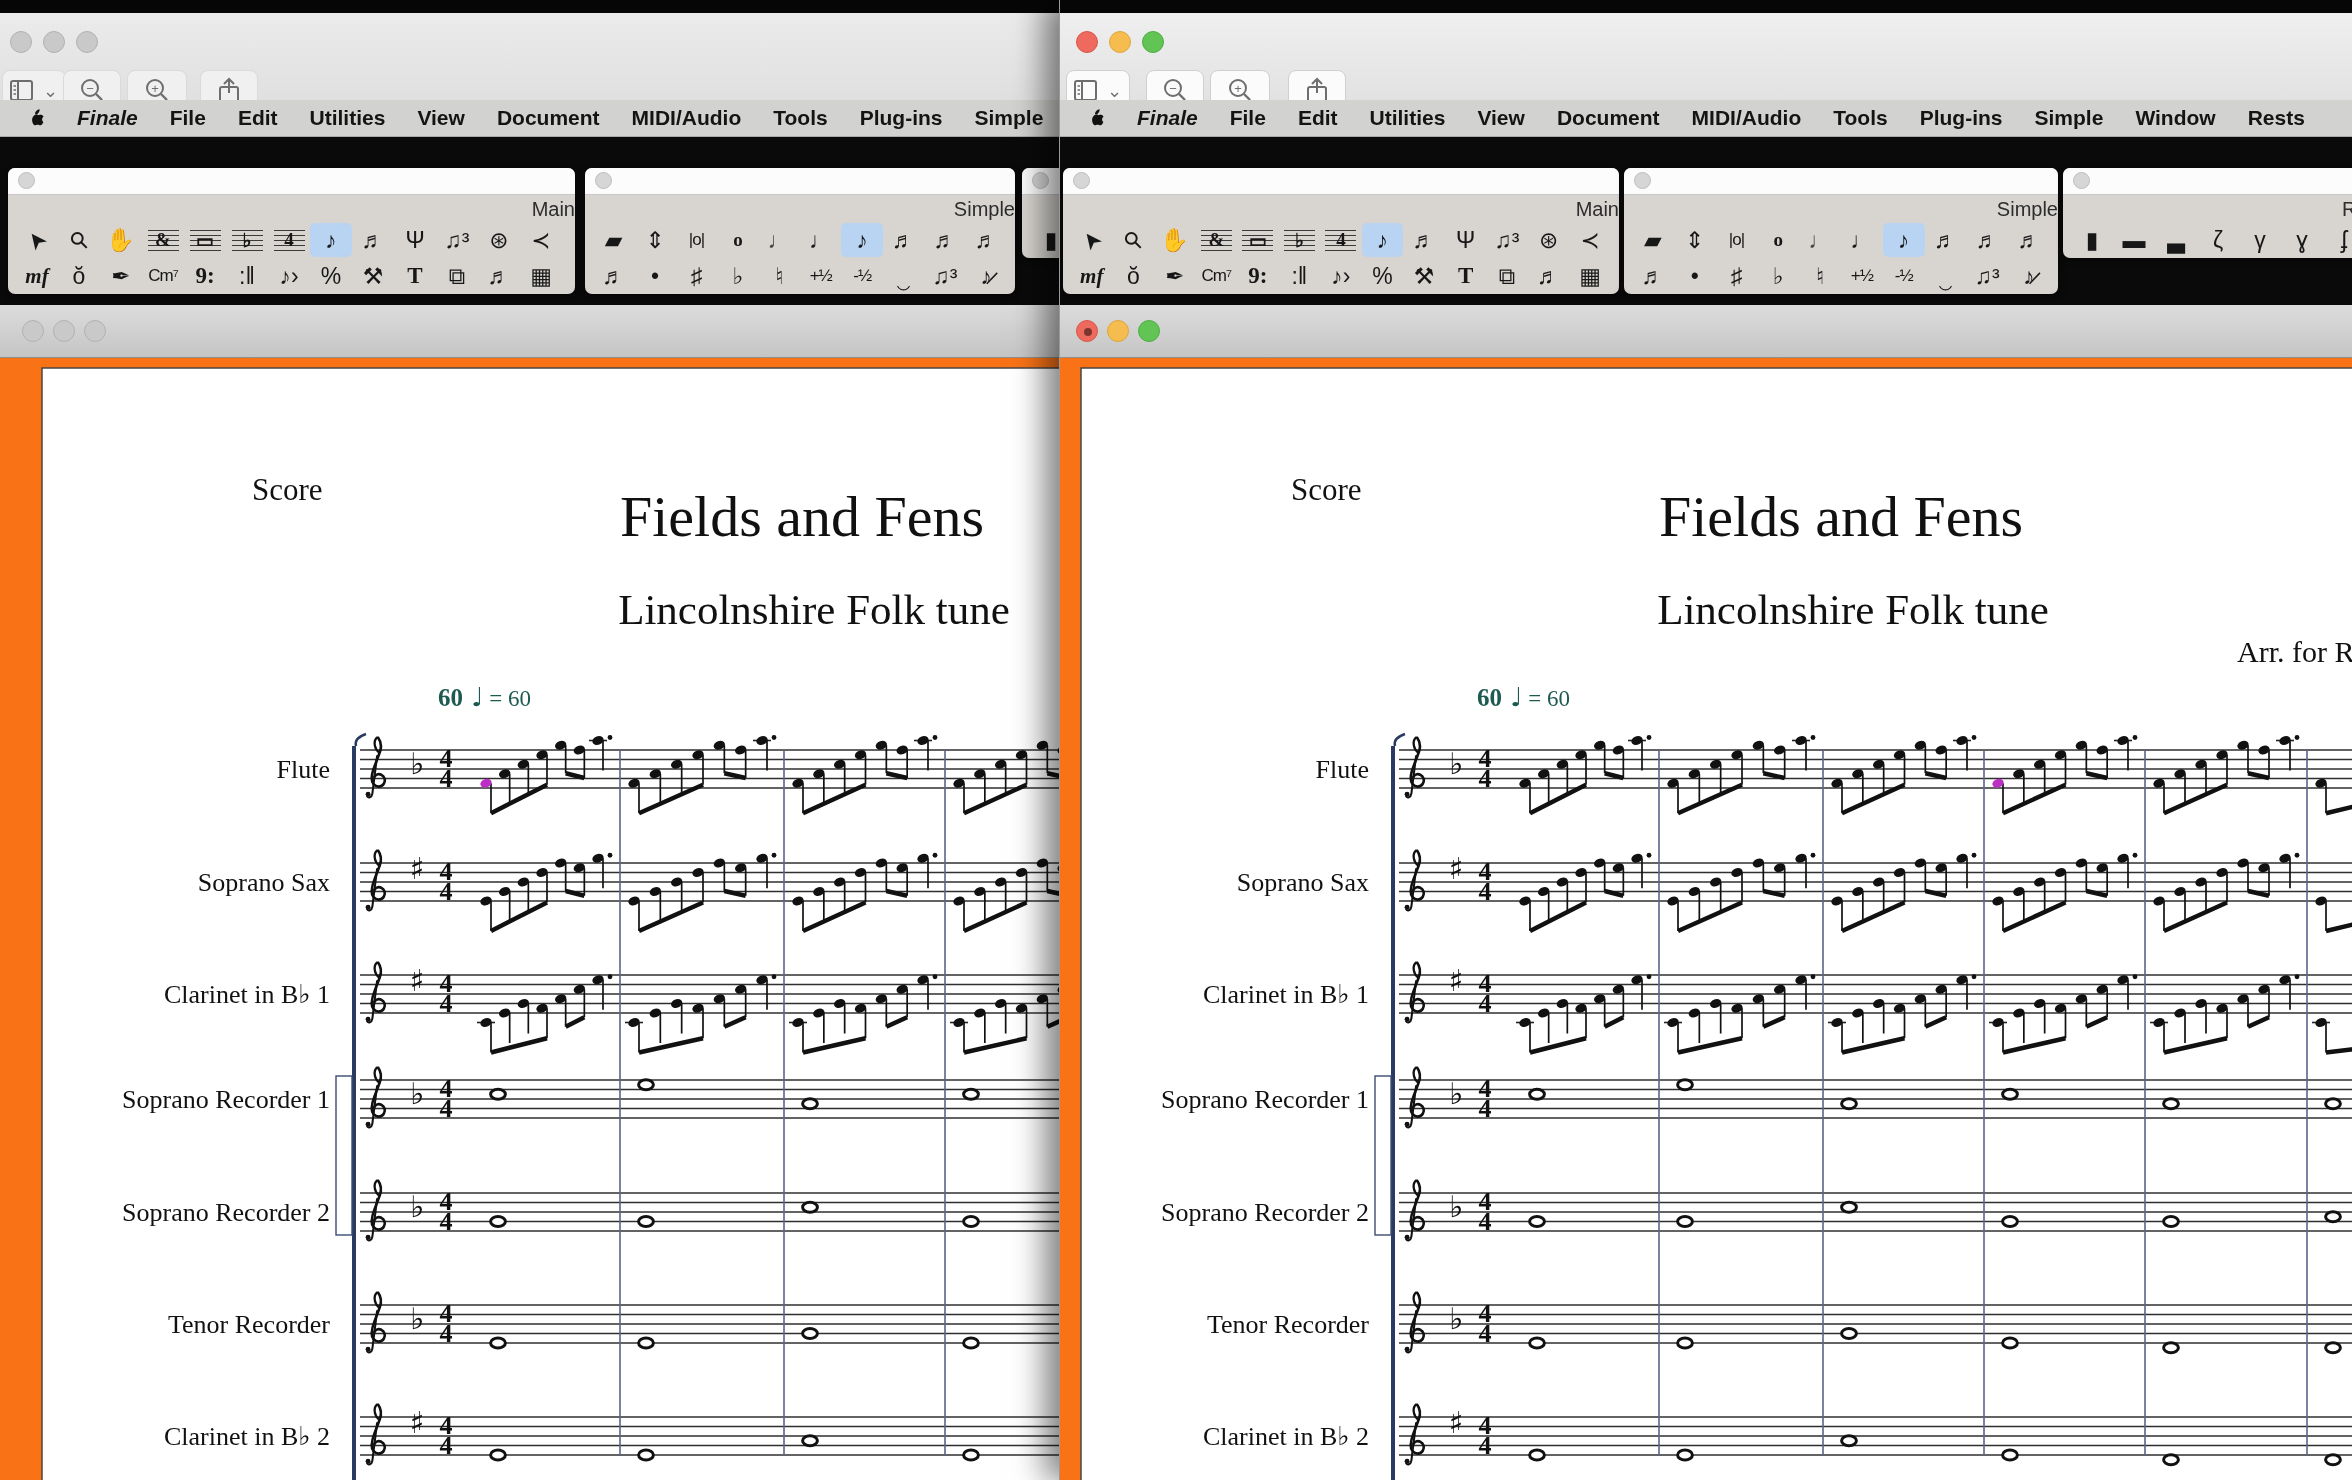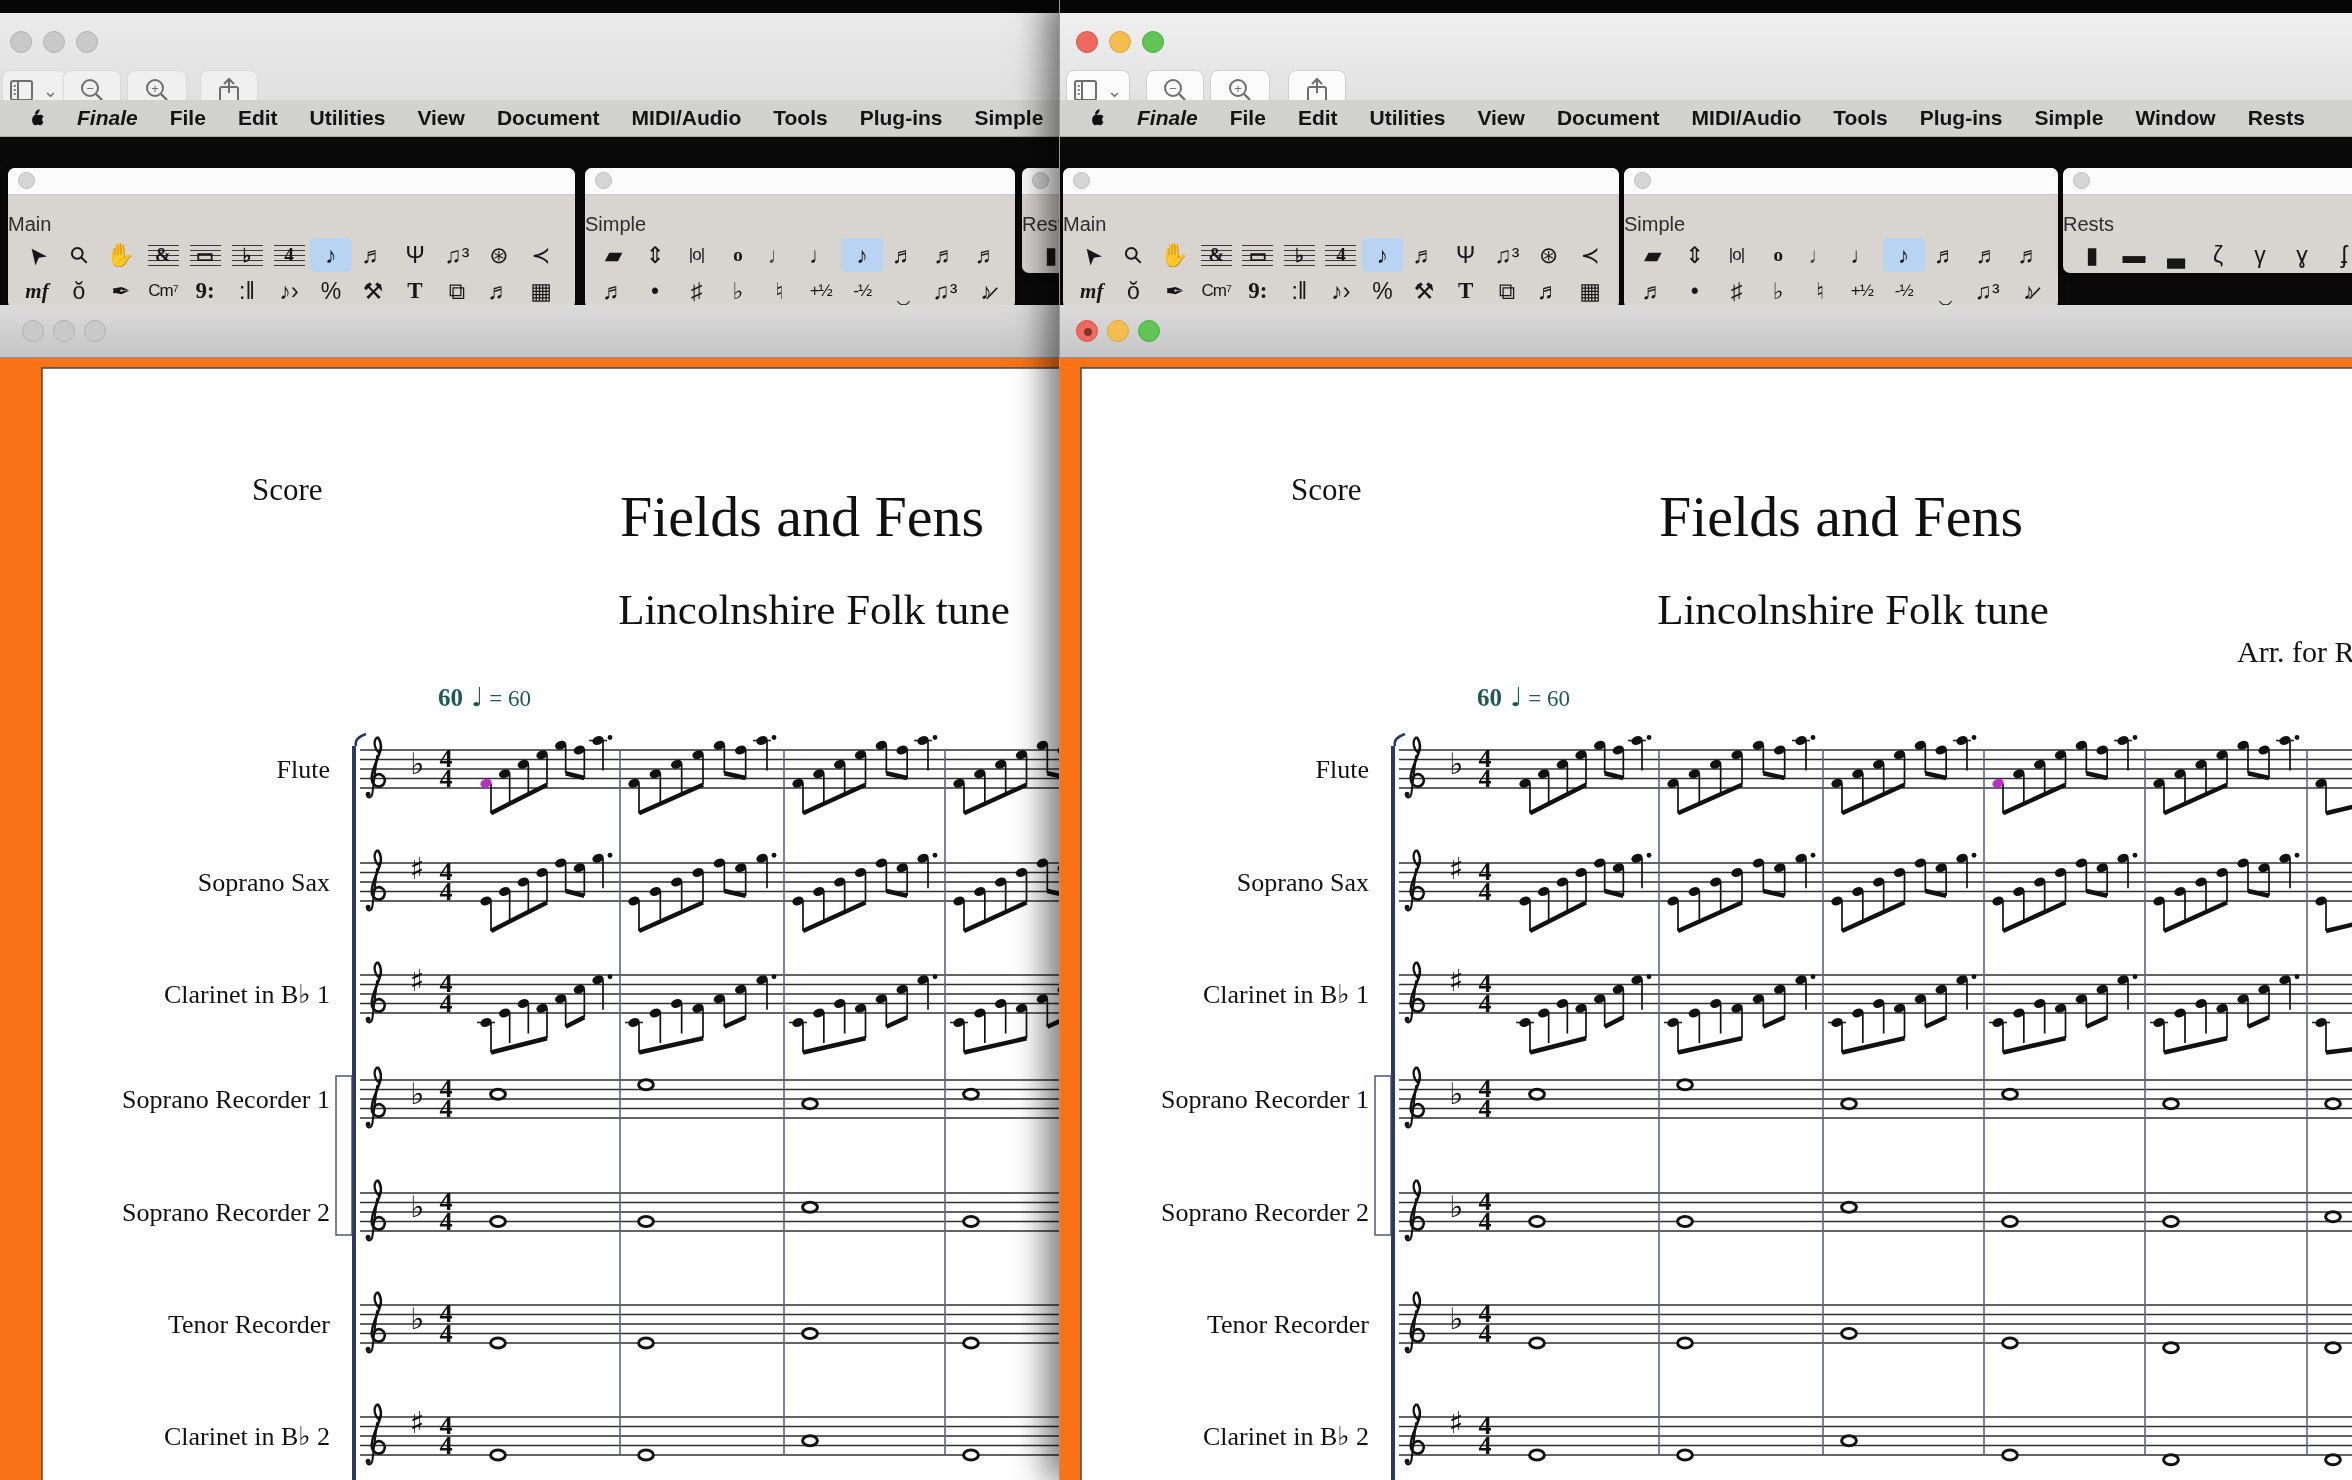--- a/index.html
+++ b/index.html
@@ -21,21 +21,21 @@
   .inactive .tbbtn{background:#f0f0f0;border-color:#dadada;color:#9e9e9e;}
   .menubar{position:absolute;left:0;right:0;top:100px;height:37px;background:#d2d2d0;display:flex;align-items:center;
     font-size:21px;color:#141414;border-bottom:1px solid #a9a9a9;box-sizing:border-box;padding-left:10px;}
   .menubar .mi{padding:0 16px;white-space:nowrap;font-weight:bold;}
   .menubar .mi.bold{font-weight:bold;font-style:italic;}
   .menubar .apple svg{display:block;}
   .palzone{position:absolute;left:0;right:0;top:137px;height:168px;background:#0a0a0a;}
   .palette{position:absolute;top:31px;border-radius:7px;background:#d8d5d1;box-shadow:0 2px 6px rgba(0,0,0,.5);overflow:hidden;}
   .pal-title{height:26px;background:#fcfcfc;border-bottom:1px solid #c9c9c9;position:relative;}
   .pal-close{position:absolute;left:10px;top:4px;width:17px;height:17px;border-radius:50%;background:#d6d6d6;border:1px solid #bdbdbd;box-sizing:border-box;}
-  .pal-name{text-align:left;font-size:20px;color:#2d2d2d;padding-top:18px;height:24px;}
+  .pal-name{text-align:right;font-size:20px;color:#2d2d2d;padding-top:3px;height:24px;}
   .pal-row{display:flex;align-items:center;justify-content:flex-start;height:36px;padding:0 8px;}
   .picon{width:42px;height:34px;display:flex;align-items:center;justify-content:center;font-size:23px;color:#171717;border-radius:5px;position:relative;}
   .picon.sel{background:#b8d4f2;}
   .picon .rot-nw{display:inline-block;transform:rotate(-128deg);}
   .picon .rot-45{display:inline-block;transform:rotate(-45deg);}
   .picon .ital{font-family:"Liberation Serif",serif;font-style:italic;font-weight:bold;font-size:21px;}
   .picon .serif{font-family:"Liberation Serif",serif;font-weight:bold;}
   .picon .serifb{font-family:"Liberation Serif",serif;font-weight:bold;font-size:19px;}
   .picon .dim{opacity:.75;}
   .picon .small{font-size:17px;letter-spacing:-1px;}

